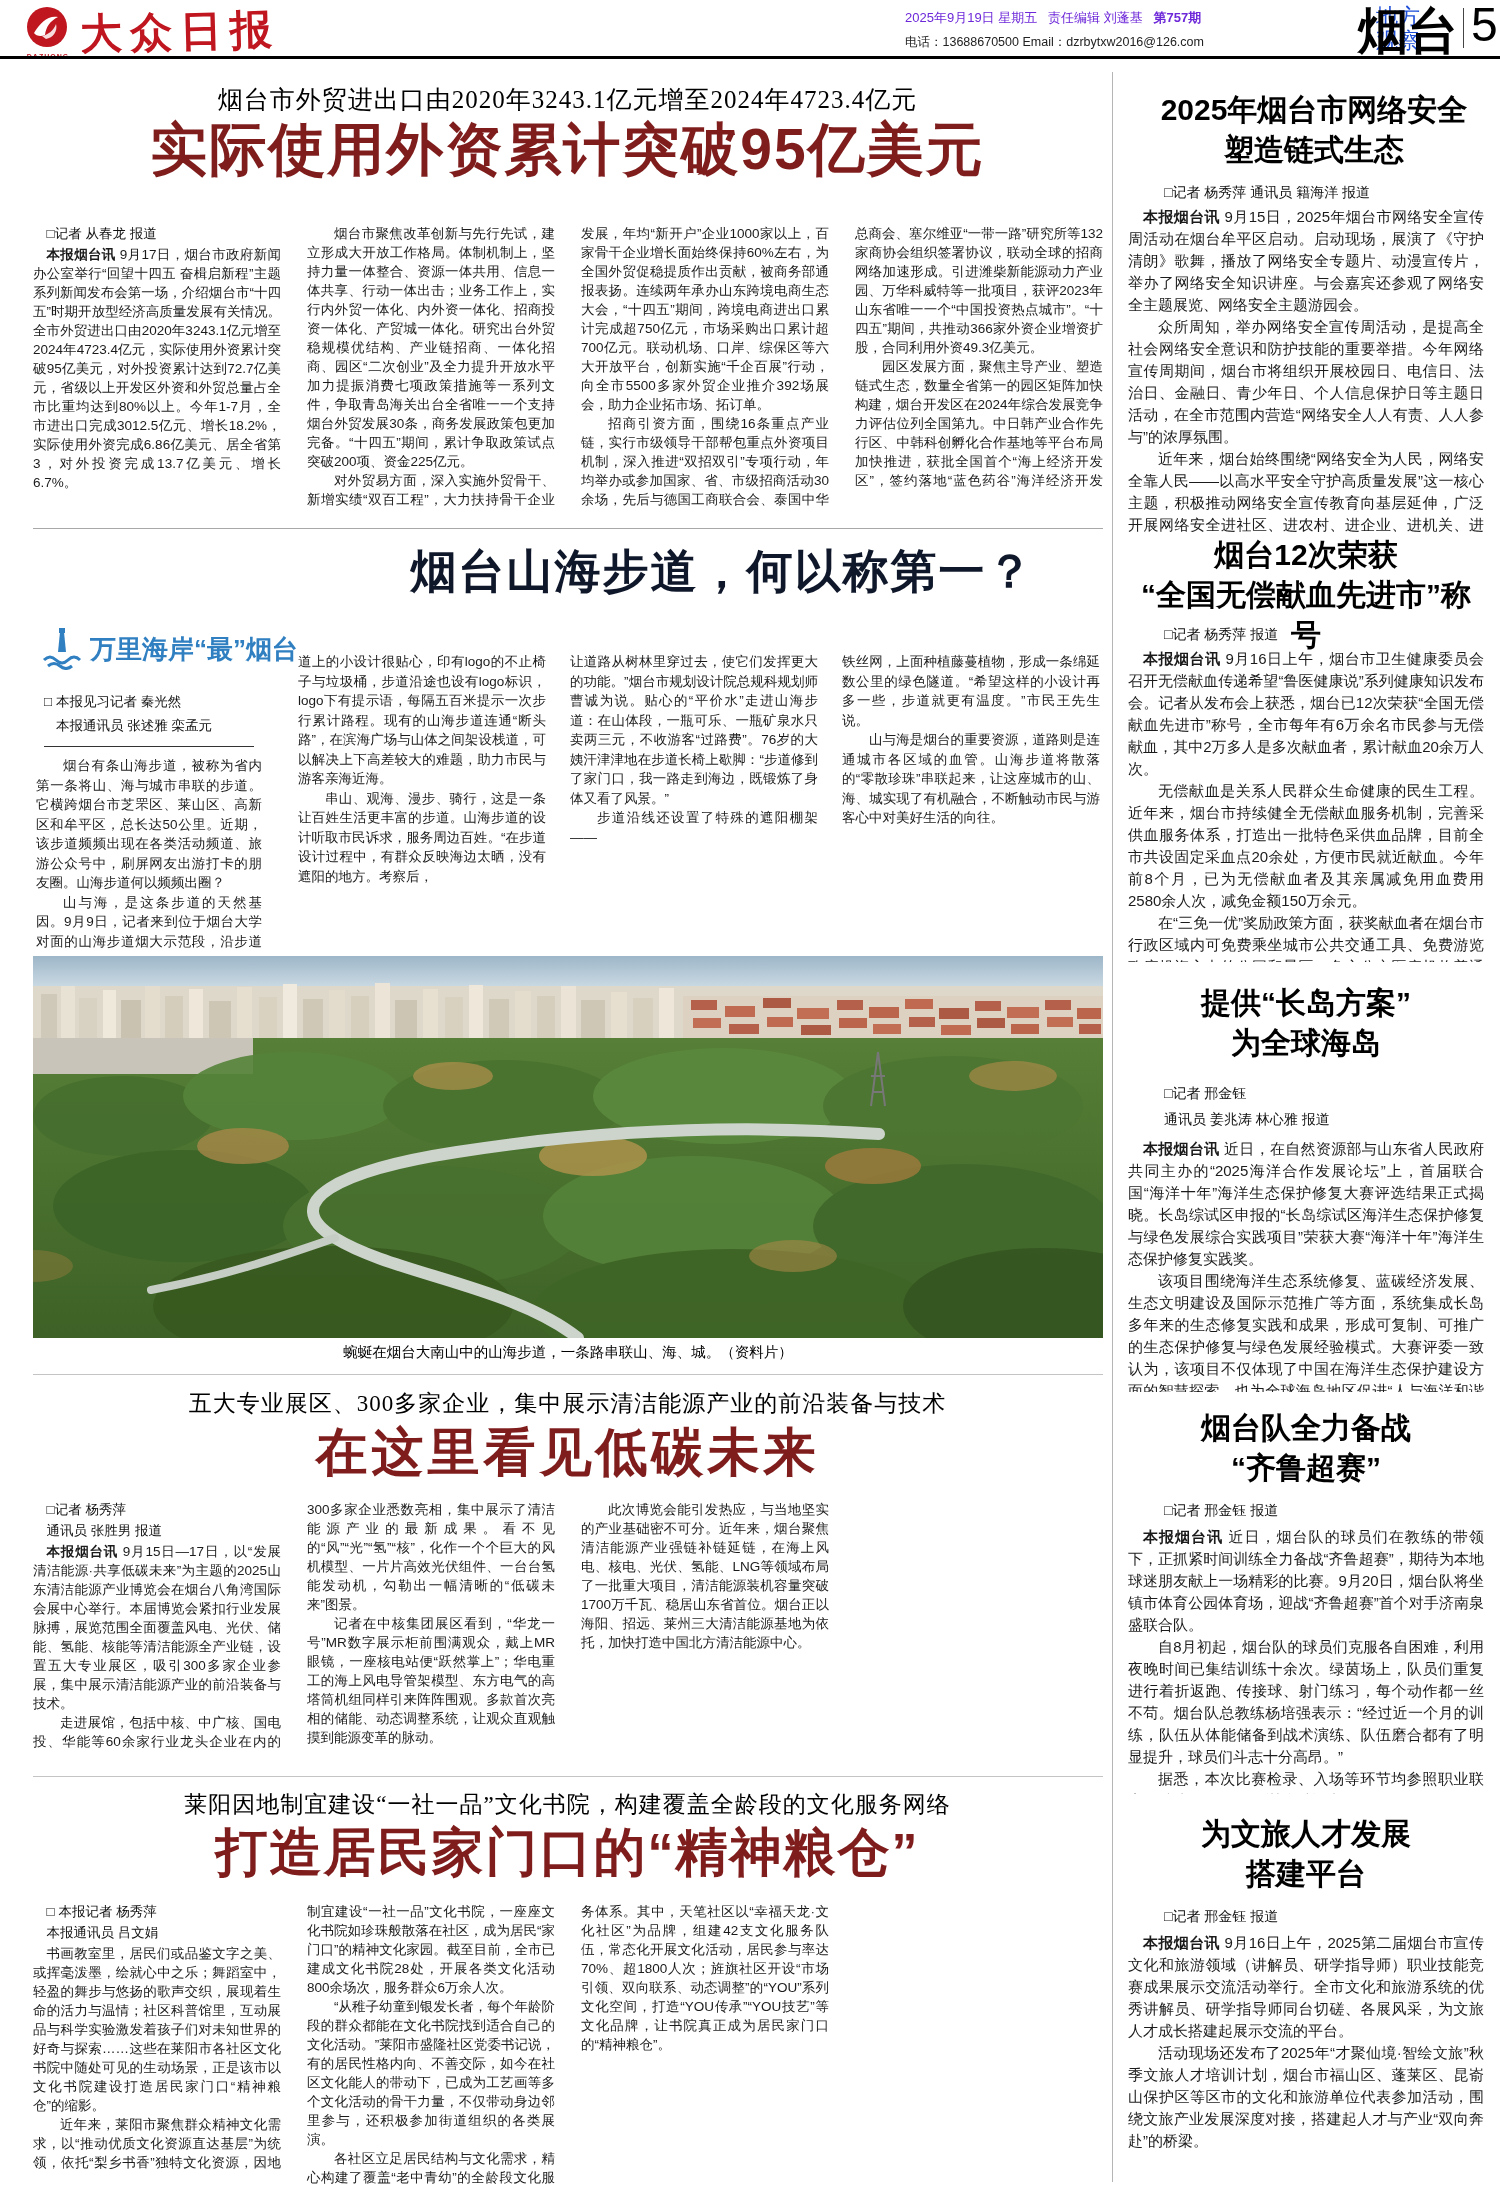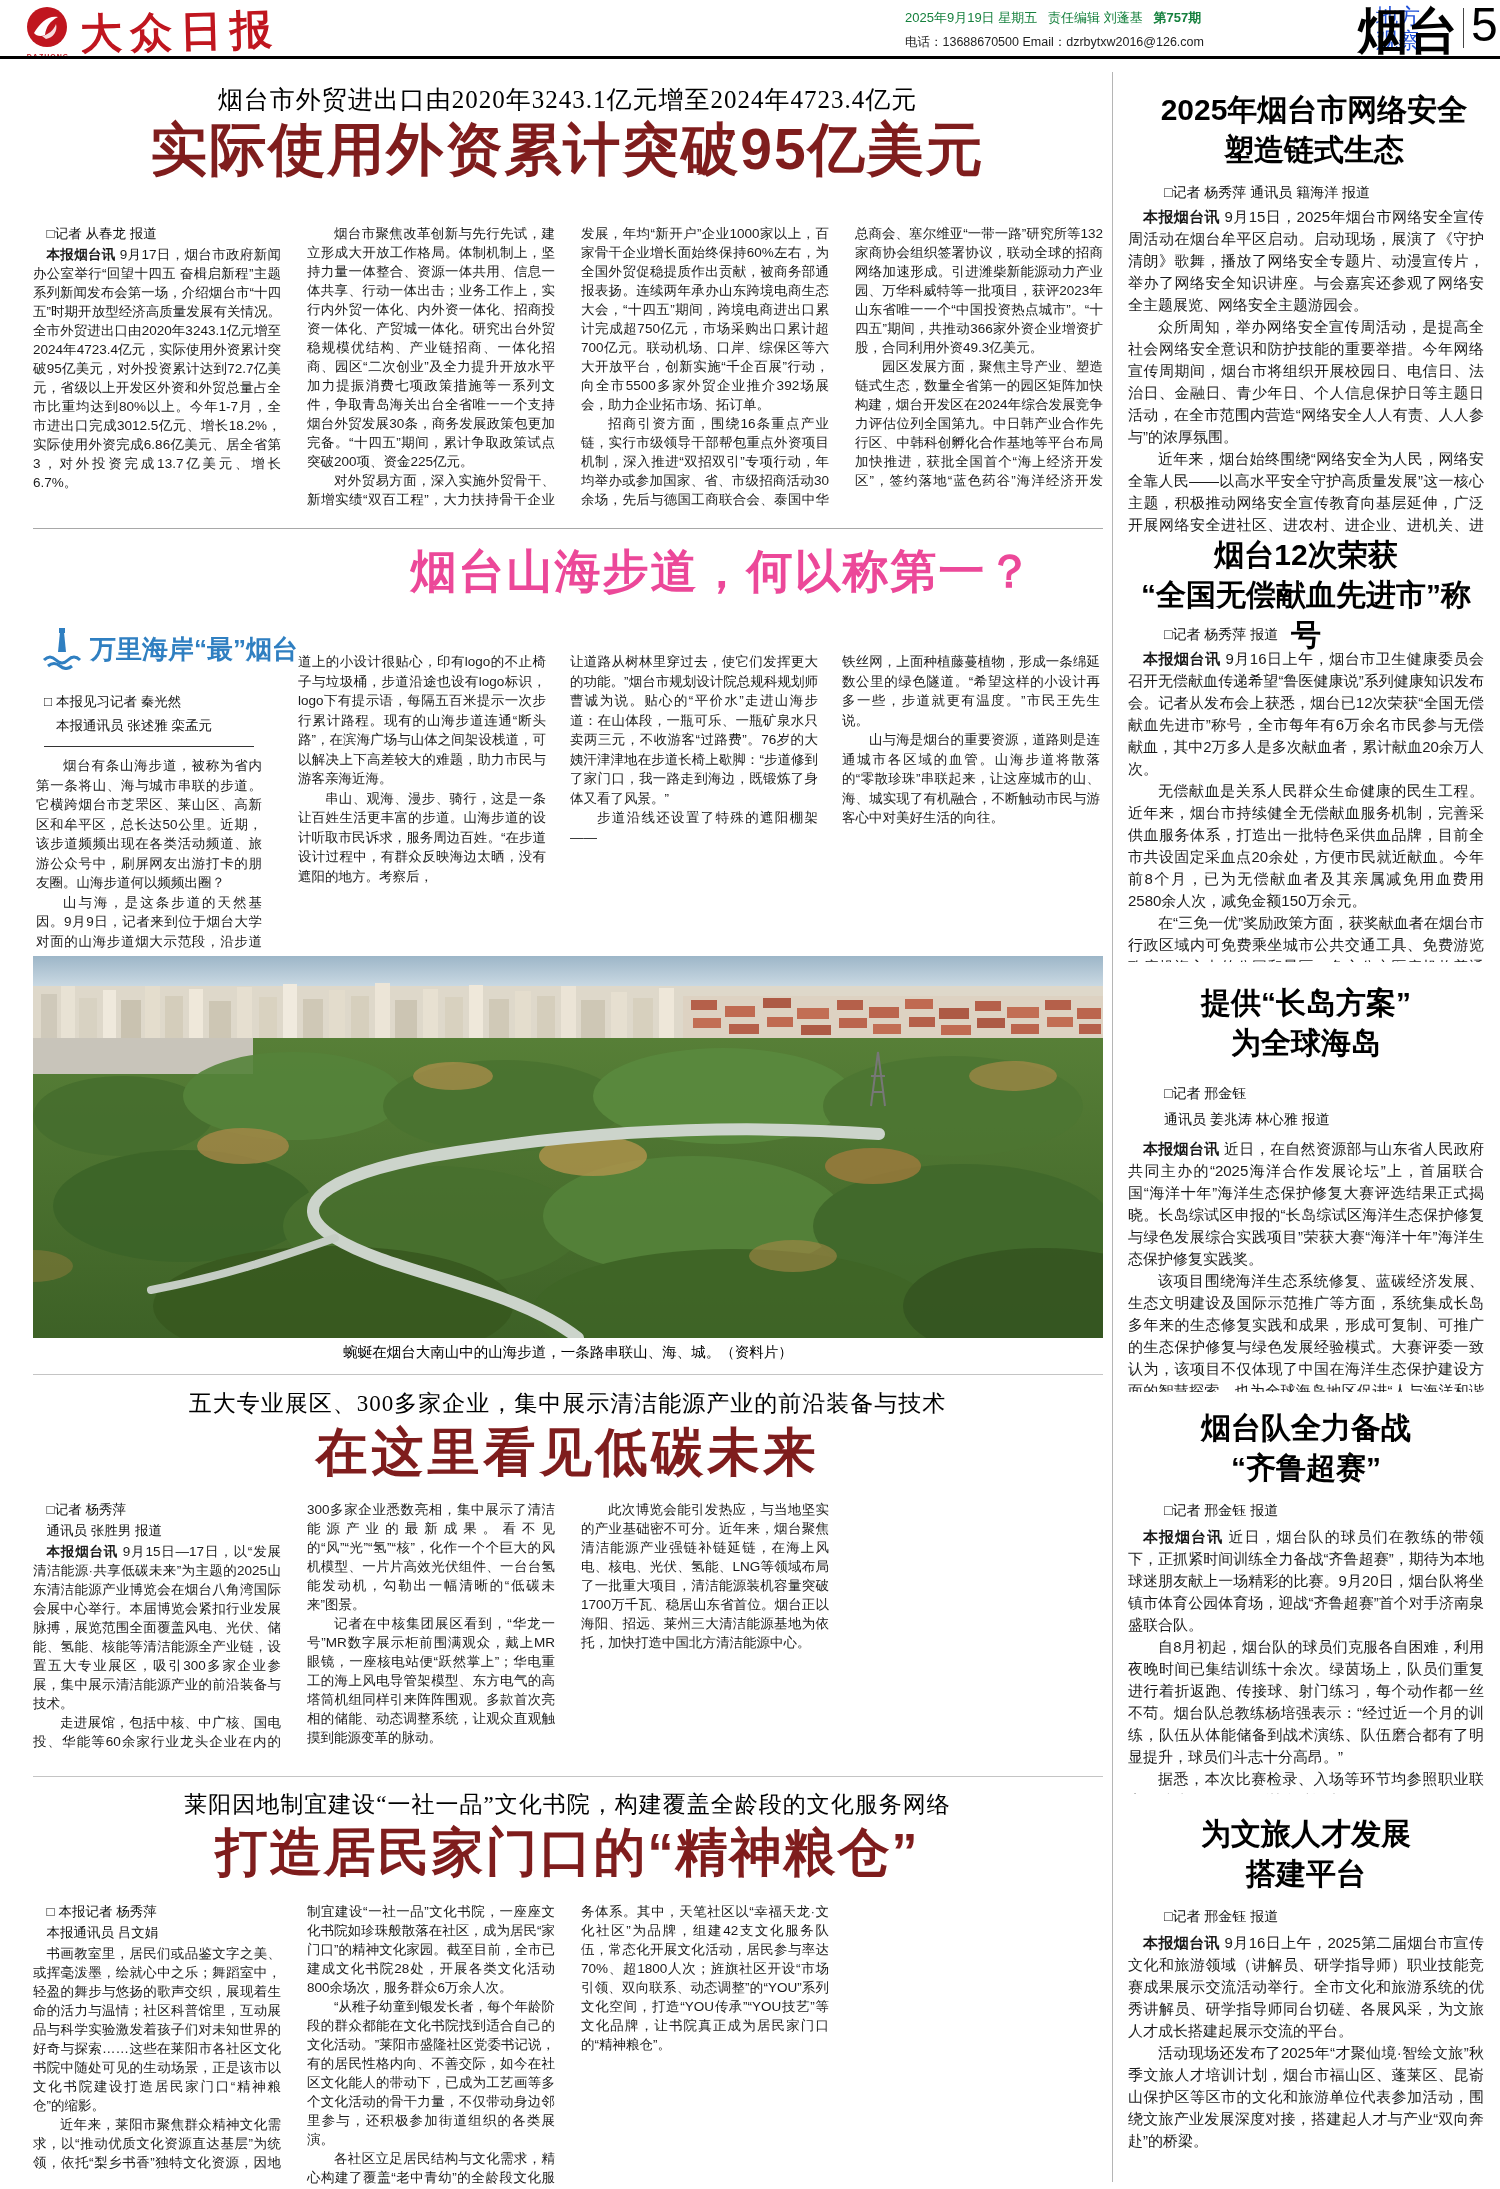--- a/index.html
+++ b/index.html
@@ -37,21 +37,21 @@
         <circle cx="25" cy="22" r="20" fill="#c0161f"></circle>
         <path d="M12 28 C18 18 26 10 36 12 C28 16 24 22 23 30 C19 32 14 31 12 28 Z" fill="#ffffff"></path>
         <path d="M20 31 C26 30 32 25 34 19 C36 26 31 33 24 34 Z" fill="#ffffff" opacity="0.85"></path>
       </svg>
       <div class="center" style="font-size:7px;font-weight:700;color:#c0161f;letter-spacing:1px;margin-top:-6px;">DAZHONG</div>
     </div>
 
     <div class="abs serif" style="left:80px;top:4px;font-size:42px;font-weight:900;color:#c0161f;letter-spacing:8px;transform:rotate(-1.5deg);">大众日报</div>
 
     <div class="abs" style="left:905px;top:9px;width:390px;text-align:left;">
-      <div style="font-size:13px;color:#15803d;white-space:nowrap;">
+      <div style="font-size:13px;color:#6d28d9;white-space:nowrap;">
         <span>2025年9月19日  星期五</span>&nbsp;&nbsp;
         <span>责任编辑 刘蓬基</span>&nbsp;&nbsp;
         <b>第757期</b>
       </div>
       <div style="font-size:12.5px;color:#222;margin-top:7px;">电话：13688670500  Email：dzrbytxw2016@126.com</div>
     </div>
 
     <div class="abs" style="left:1376px;top:5px;width:52px;line-height:24px;font-size:22px;font-weight:400;color:#1d4ed8;">
       <div>地方</div>
       <div>观察</div>
@@ -70,21 +70,21 @@
   <div class="abs bodytext cols4" style="left:33px;top:224px;width:1070px;height:294px;">
     <p class="byl">□记者 从春龙 报道</p>
     <p class="nofirst"><b class="dl">本报烟台讯</b><span>  9月17日，烟台市政府新闻办公室举行“回望十四五 奋楫启新程”主题系列新闻发布会第一场，介绍烟台市“十四五”时期开放型经济高质量发展有关情况。全市外贸进出口由2020年3243.1亿元增至2024年4723.4亿元，实际使用外资累计突破95亿美元，对外投资累计达到72.7亿美元，省级以上开发区外资和外贸总量占全市比重均达到80%以上。今年1-7月，全市进出口完成3012.5亿元、增长18.2%，实际使用外资完成6.86亿美元、居全省第3，对外投资完成13.7亿美元、增长6.7%。</span></p>
     <p>烟台市聚焦改革创新与先行先试，建立形成大开放工作格局。体制机制上，坚持力量一体整合、资源一体共用、信息一体共享、行动一体出击；业务工作上，实行内外贸一体化、内外资一体化、招商投资一体化、产贸城一体化。研究出台外贸稳规模优结构、产业链招商、一体化招商、园区“二次创业”及全力提升开放水平加力提振消费七项政策措施等一系列文件，争取青岛海关出台全省唯一一个支持烟台外贸发展30条，商务发展政策包更加完备。“十四五”期间，累计争取政策试点突破200项、资金225亿元。</p>
     <p>对外贸易方面，深入实施外贸骨干、新增实绩“双百工程”，大力扶持骨干企业发展，年均“新开户”企业1000家以上，百家骨干企业增长面始终保持60%左右，为全国外贸促稳提质作出贡献，被商务部通报表扬。连续两年承办山东跨境电商生态大会，“十四五”期间，跨境电商进出口累计完成超750亿元，市场采购出口累计超700亿元。联动机场、口岸、综保区等六大开放平台，创新实施“千企百展”行动，向全市5500多家外贸企业推介392场展会，助力企业拓市场、拓订单。</p>
     <p>招商引资方面，围绕16条重点产业链，实行市级领导干部帮包重点外资项目机制，深入推进“双招双引”专项行动，年均举办或参加国家、省、市级招商活动30余场，先后与德国工商联合会、泰国中华总商会、塞尔维亚“一带一路”研究所等132家商协会组织签署协议，联动全球的招商网络加速形成。引进潍柴新能源动力产业园、万华科威特等一批项目，获评2023年山东省唯一一个“中国投资热点城市”。“十四五”期间，共推动366家外资企业增资扩股，合同利用外资49.3亿美元。</p>
     <p>园区发展方面，聚焦主导产业、塑造链式生态，数量全省第一的园区矩阵加快构建，烟台开发区在2024年综合发展竞争力评估位列全国第九。中日韩产业合作先行区、中韩科创孵化合作基地等平台布局加快推进，获批全国首个“海上经济开发区”，签约落地“蓝色药谷”海洋经济开发区，为全国海洋经济建设提供了“烟台方案”。</p>
   </div>
 
   <div class="abs rule-h" style="left:33px;top:528px;width:1070px;"></div>
-  <div class="abs serif center" style="left:340px;top:541px;width:765px;font-size:46px;font-weight:700;letter-spacing:2px;color:#ec4899;">烟台山海步道，何以称第一？</div>
+  <div class="abs serif center" style="left:340px;top:541px;width:765px;font-size:46px;font-weight:700;letter-spacing:2px;color:#0f172a;">烟台山海步道，何以称第一？</div>
 
   <div class="abs" style="left:40px;top:624px;width:230px;height:50px;">
     <svg class="abs" style="left:0;top:2px;" width="44" height="44" viewBox="0 0 44 44">
       <path d="M20 6 L24 6 L26 26 L18 26 Z" fill="#2f7fc1"></path>
       <rect x="19" y="2" width="6" height="5" fill="#2f7fc1"></rect>
       <path d="M4 34 Q10 28 16 34 T28 34 T40 34" stroke="#2f7fc1" stroke-width="3" fill="none"></path>
       <path d="M8 40 Q14 35 20 40 T32 40" stroke="#2f7fc1" stroke-width="3" fill="none"></path>
     </svg>
     <div class="abs sans" style="left:50px;top:8px;font-size:26px;font-weight:900;color:#2f7fc1;white-space:nowrap;">万里海岸“最”烟台</div>
   </div>

